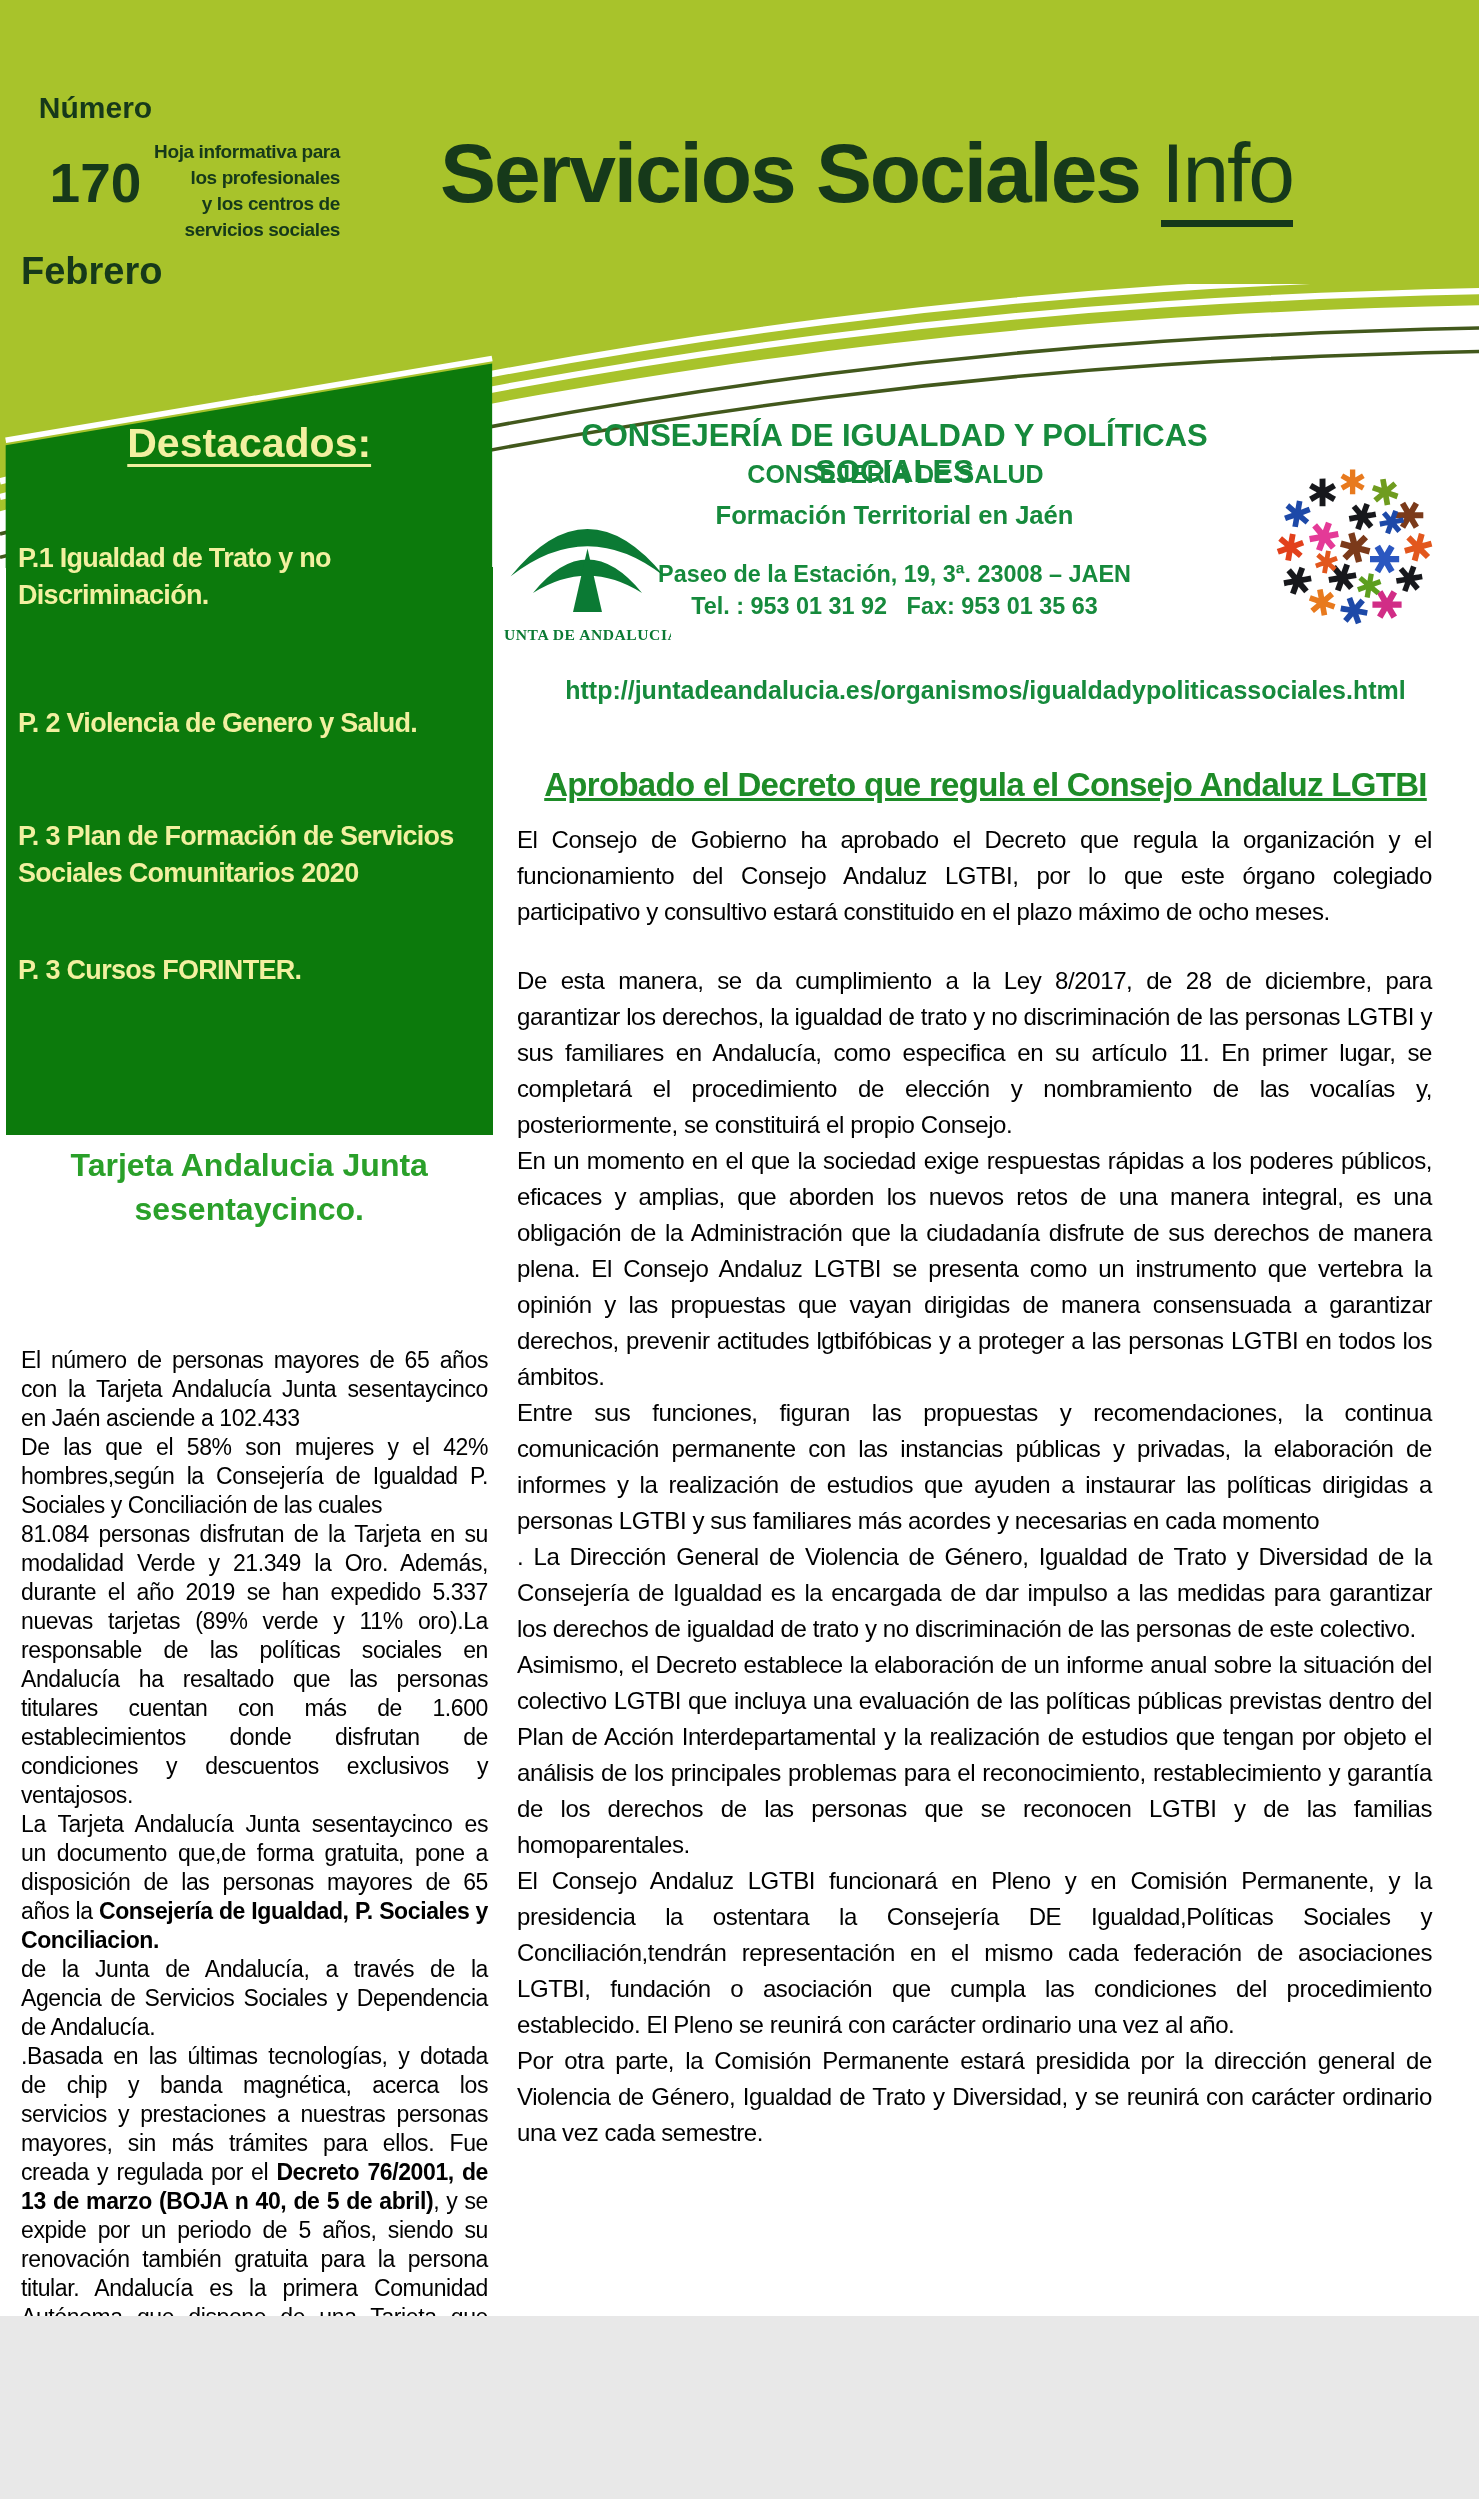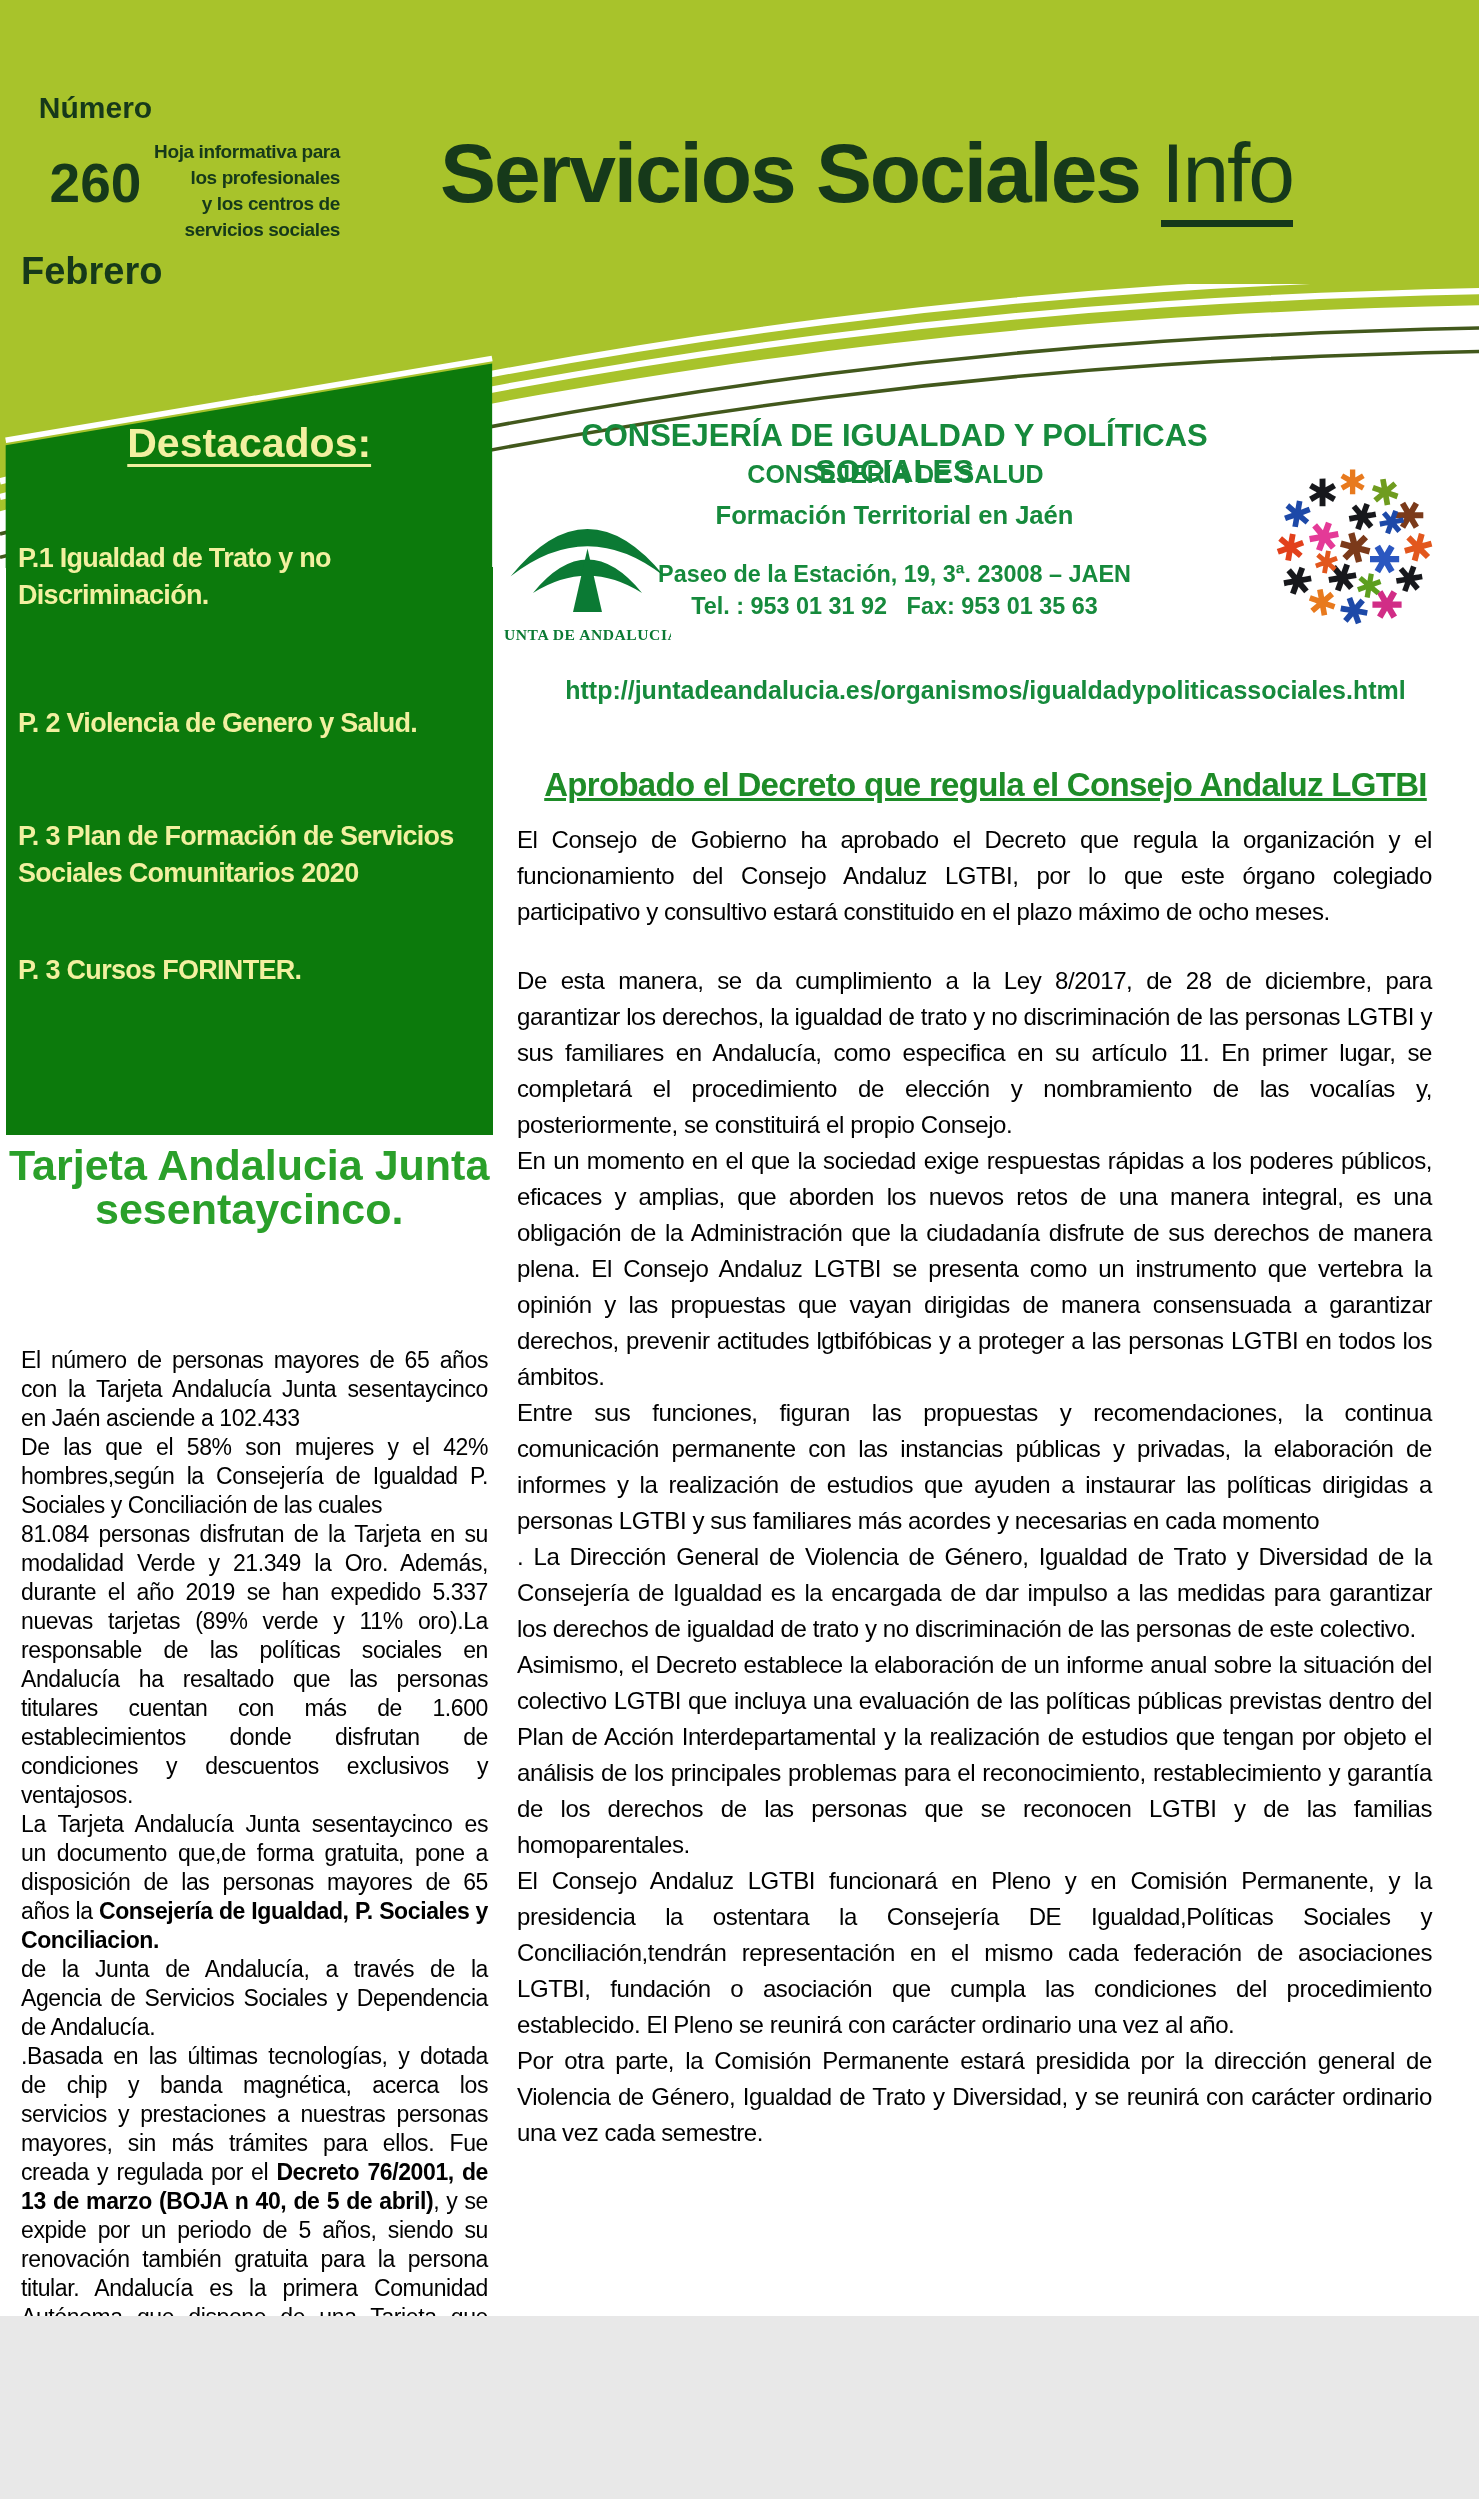--- a/index.html
+++ b/index.html
@@ -36,41 +36,41 @@
   .logo-box{left:504px;top:477px;width:167px;height:174px;}
   .wheel{left:1271px;top:462px;width:170px;height:170px;}
   .wheel .pw{position:absolute;font-family:"DejaVu Sans",sans-serif;line-height:1;}
   
   .main-title{left:497px;top:766px;width:977px;text-align:center;font-size:33px;font-weight:bold;
               letter-spacing:-0.7px;color:#1e8c28;text-decoration:underline;}
   .main-body{left:517px;top:822px;width:915px;font-size:24px;line-height:36px;letter-spacing:-0.4px;
              text-align:justify;}
   .main-body p{margin:0;}
   .main-body p.gap{margin-bottom:33px;}
-  .left-title{left:5.7px;top:1143px;width:487px;text-align:center;font-size:43px;font-weight:bold;
+  .left-title{left:5.7px;top:1143px;width:487px;text-align:center;font-size:32px;font-weight:bold;
               line-height:44px;color:#2aa02a;}
   .left-body{left:21px;top:1346px;width:467px;font-size:23px;line-height:29px;letter-spacing:-0.4px;
              text-align:justify;}
   .left-body p{margin:0;}
   
   .footer-band{left:5.7px;top:2439px;width:1469px;height:55px;background:#a8c32b;border-top:1.4px solid rgba(0,0,0,0.25);}
   .footer-line{left:0;top:2494px;width:1480px;height:5px;background:#39530f;}
   .footer-brand{left:18px;top:2446px;font-size:33px;font-weight:bold;white-space:nowrap;}
   .footer-brand .accent{font-weight:400;border-bottom:3.6px solid #16391a;}
   .footer-issue{left:547px;top:2451px;font-size:30px;font-weight:bold;}
   .page-number{left:1335px;top:2450px;width:50px;text-align:right;font-size:30px;font-weight:bold;}
 </style>
 </head>
 <body>
 
 <div class="page">
 
   <div class="abs header-band"></div>
   <div class="abs issue-label hdr-dark">Número</div>
-  <div class="abs issue-number hdr-dark">260</div>
+  <div class="abs issue-number hdr-dark">170</div>
   <div class="abs issue-month hdr-dark">Febrero</div>
   <div class="abs issue-year hdr-dark">2020</div>
   <div class="abs tagline hdr-dark">
     <div>Hoja informativa para</div>
     <div>los profesionales</div>
     <div>y los centros de</div>
     <div>servicios sociales</div>
   </div>
   <div class="abs news-title hdr-dark"><span>Servicios Sociales</span> <span class="accent">Info</span></div>
 

